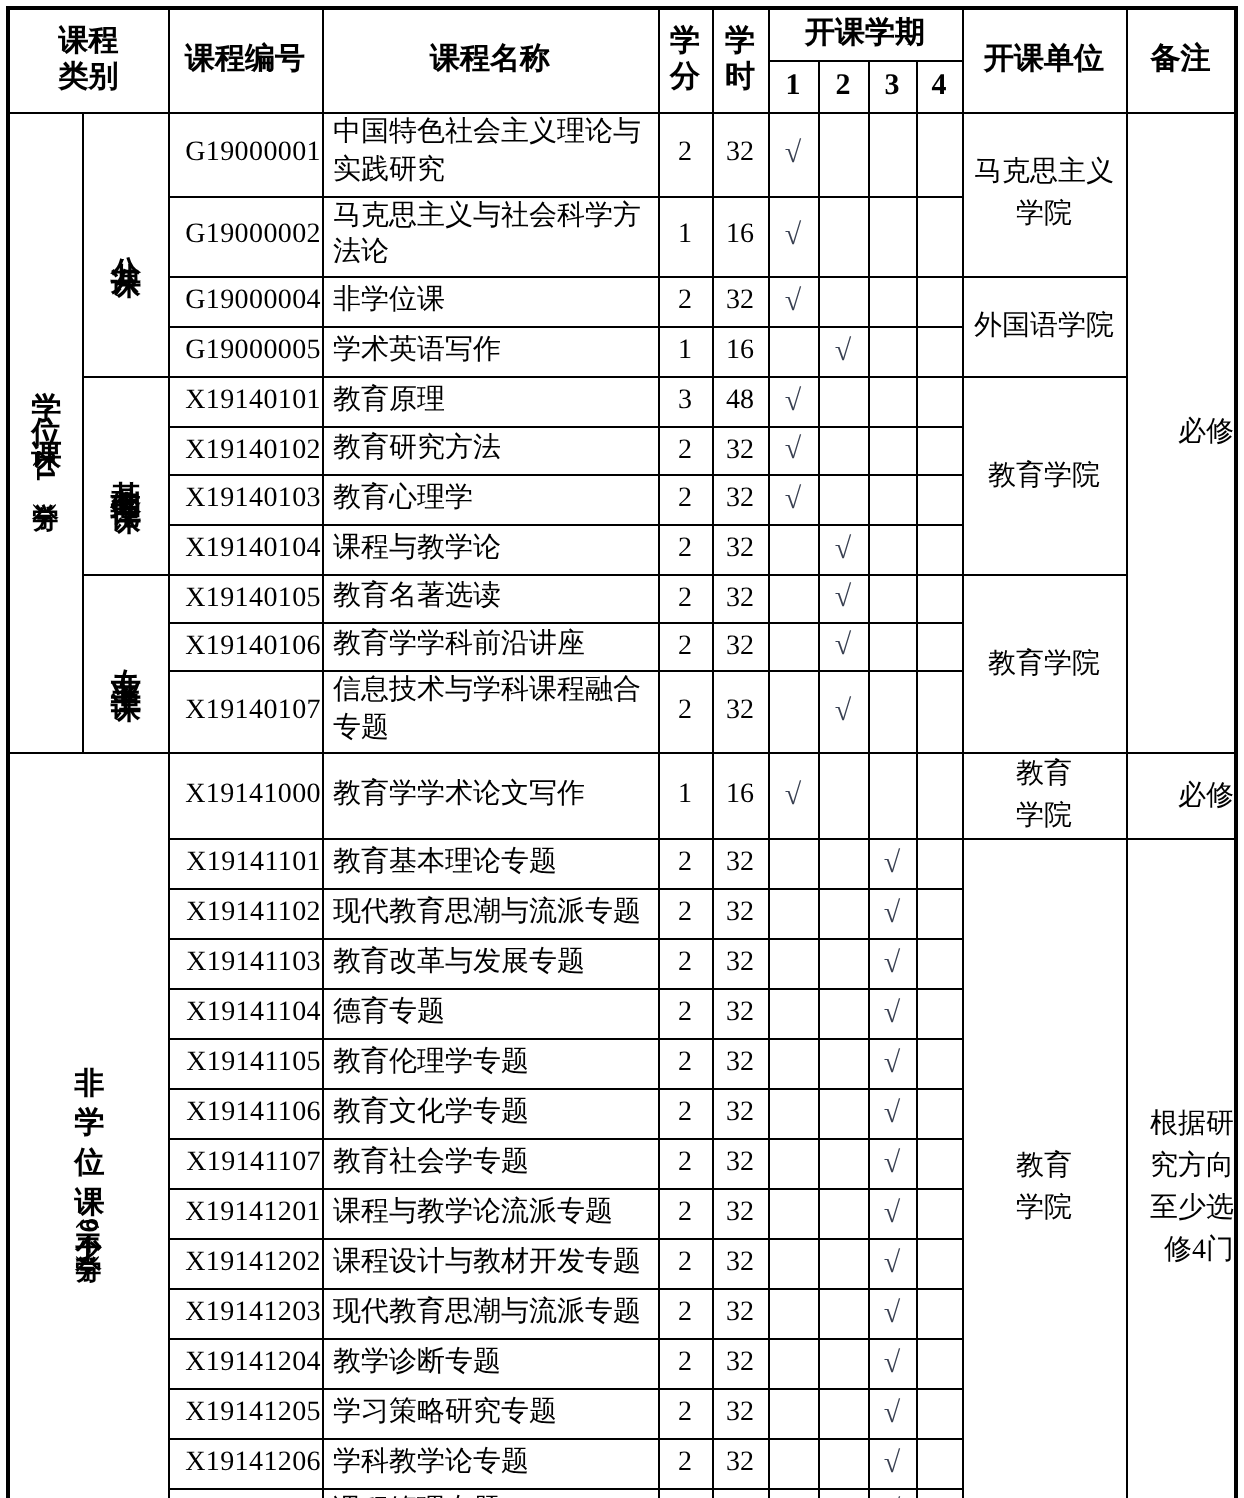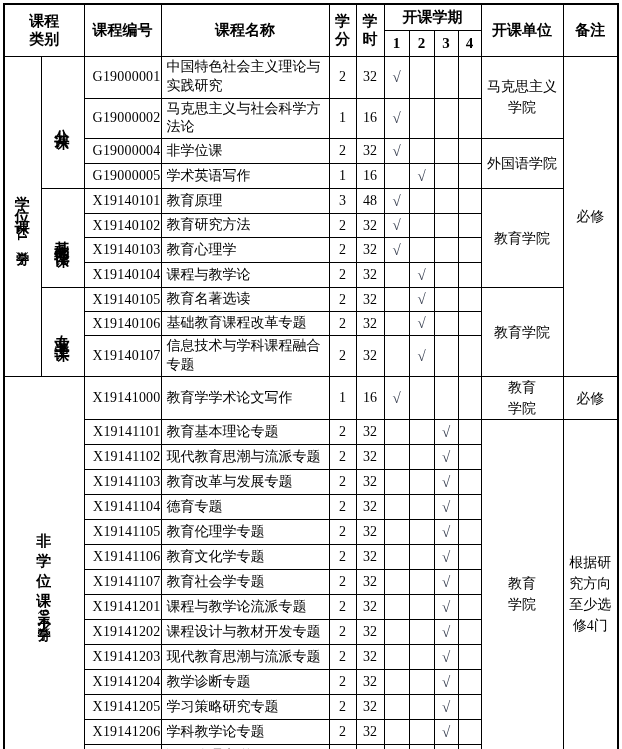--- a/index.html
+++ b/index.html
@@ -18,21 +18,21 @@
     font-weight:bold;font-size:15px;line-height:1.25;
     text-align:center;white-space:pre-line;
   }
   .sem-num{font-family:"Liberation Serif","DejaVu Serif",serif;font-size:15px;}
   td{font-size:14px;}
   .code-cell{text-align:right;letter-spacing:0.2px;}
   .name-cell{text-align:left;padding:1px 5px;line-height:1.35;}
   .num-cell{text-align:center;}
   .check-cell{text-align:center;font-size:15px;color:#3a4152;}
   .unit-cell{text-align:center;white-space:pre-line;line-height:1.5;}
-  .note-cell{text-align:center;white-space:pre-line;line-height:1.5;}
+  .note-cell{text-align:right;white-space:pre-line;line-height:1.5;}
   .cat-cell{text-align:center;vertical-align:middle;}
   .vtext{
     writing-mode:vertical-rl;text-orientation:mixed;
     display:inline-block;line-height:1;
     font-family:"Liberation Sans","DejaVu Sans",sans-serif;
     font-weight:bold;font-size:15px;
   }
   .vmain{display:inline;}
   .sec0 .vmain{letter-spacing:12px;}
   .sec1 .vmain{letter-spacing:20px;}
@@ -175,21 +175,21 @@
           <td class="num-cell">2</td>
           <td class="num-cell">32</td>
           <td class="check-cell"></td>
           <td class="check-cell">√</td>
           <td class="check-cell"></td>
           <td class="check-cell"></td>
           <td class="unit-cell" rowspan="3">教育学院</td>
         </tr>
         <tr style="height: 24px;">
           <td class="code-cell">X19140106</td>
-          <td class="name-cell">基础教育课程改革专题</td>
+          <td class="name-cell">教育学学科前沿讲座</td>
           <td class="num-cell">2</td>
           <td class="num-cell">32</td>
           <td class="check-cell"></td>
           <td class="check-cell">√</td>
           <td class="check-cell"></td>
           <td class="check-cell"></td>
         </tr>
         <tr style="height: 31px;">
           <td class="code-cell">X19140107</td>
           <td class="name-cell">信息技术与学科课程融合专题</td>

